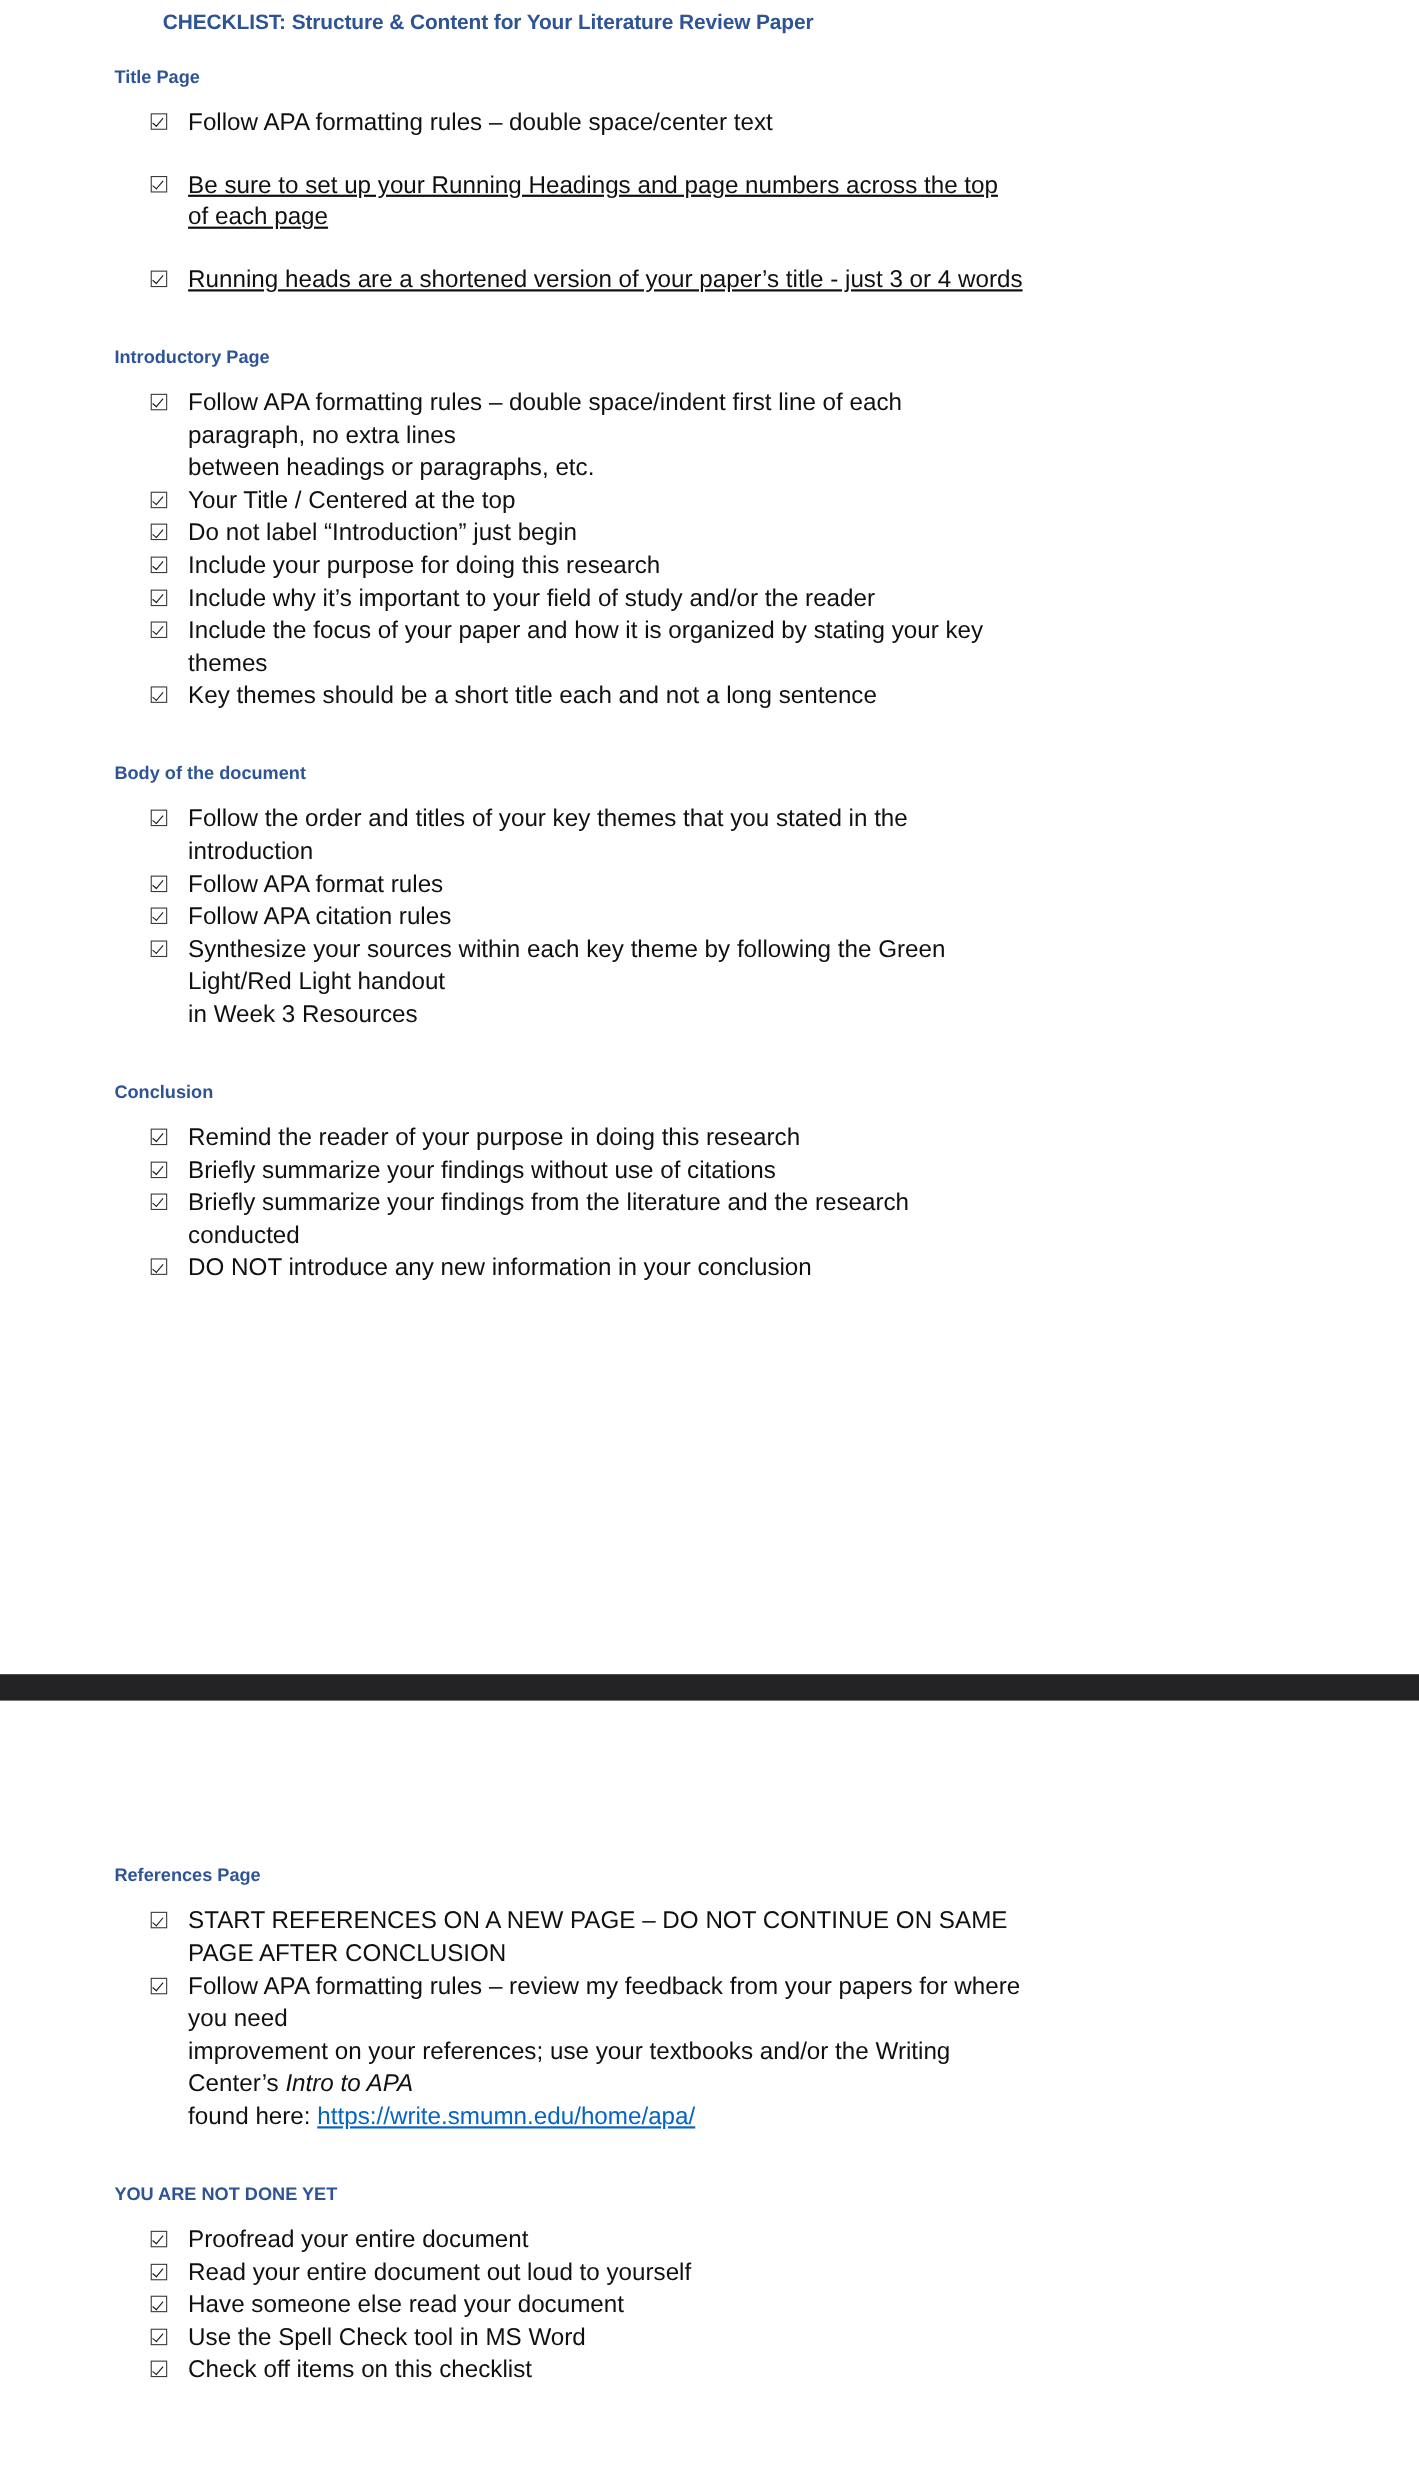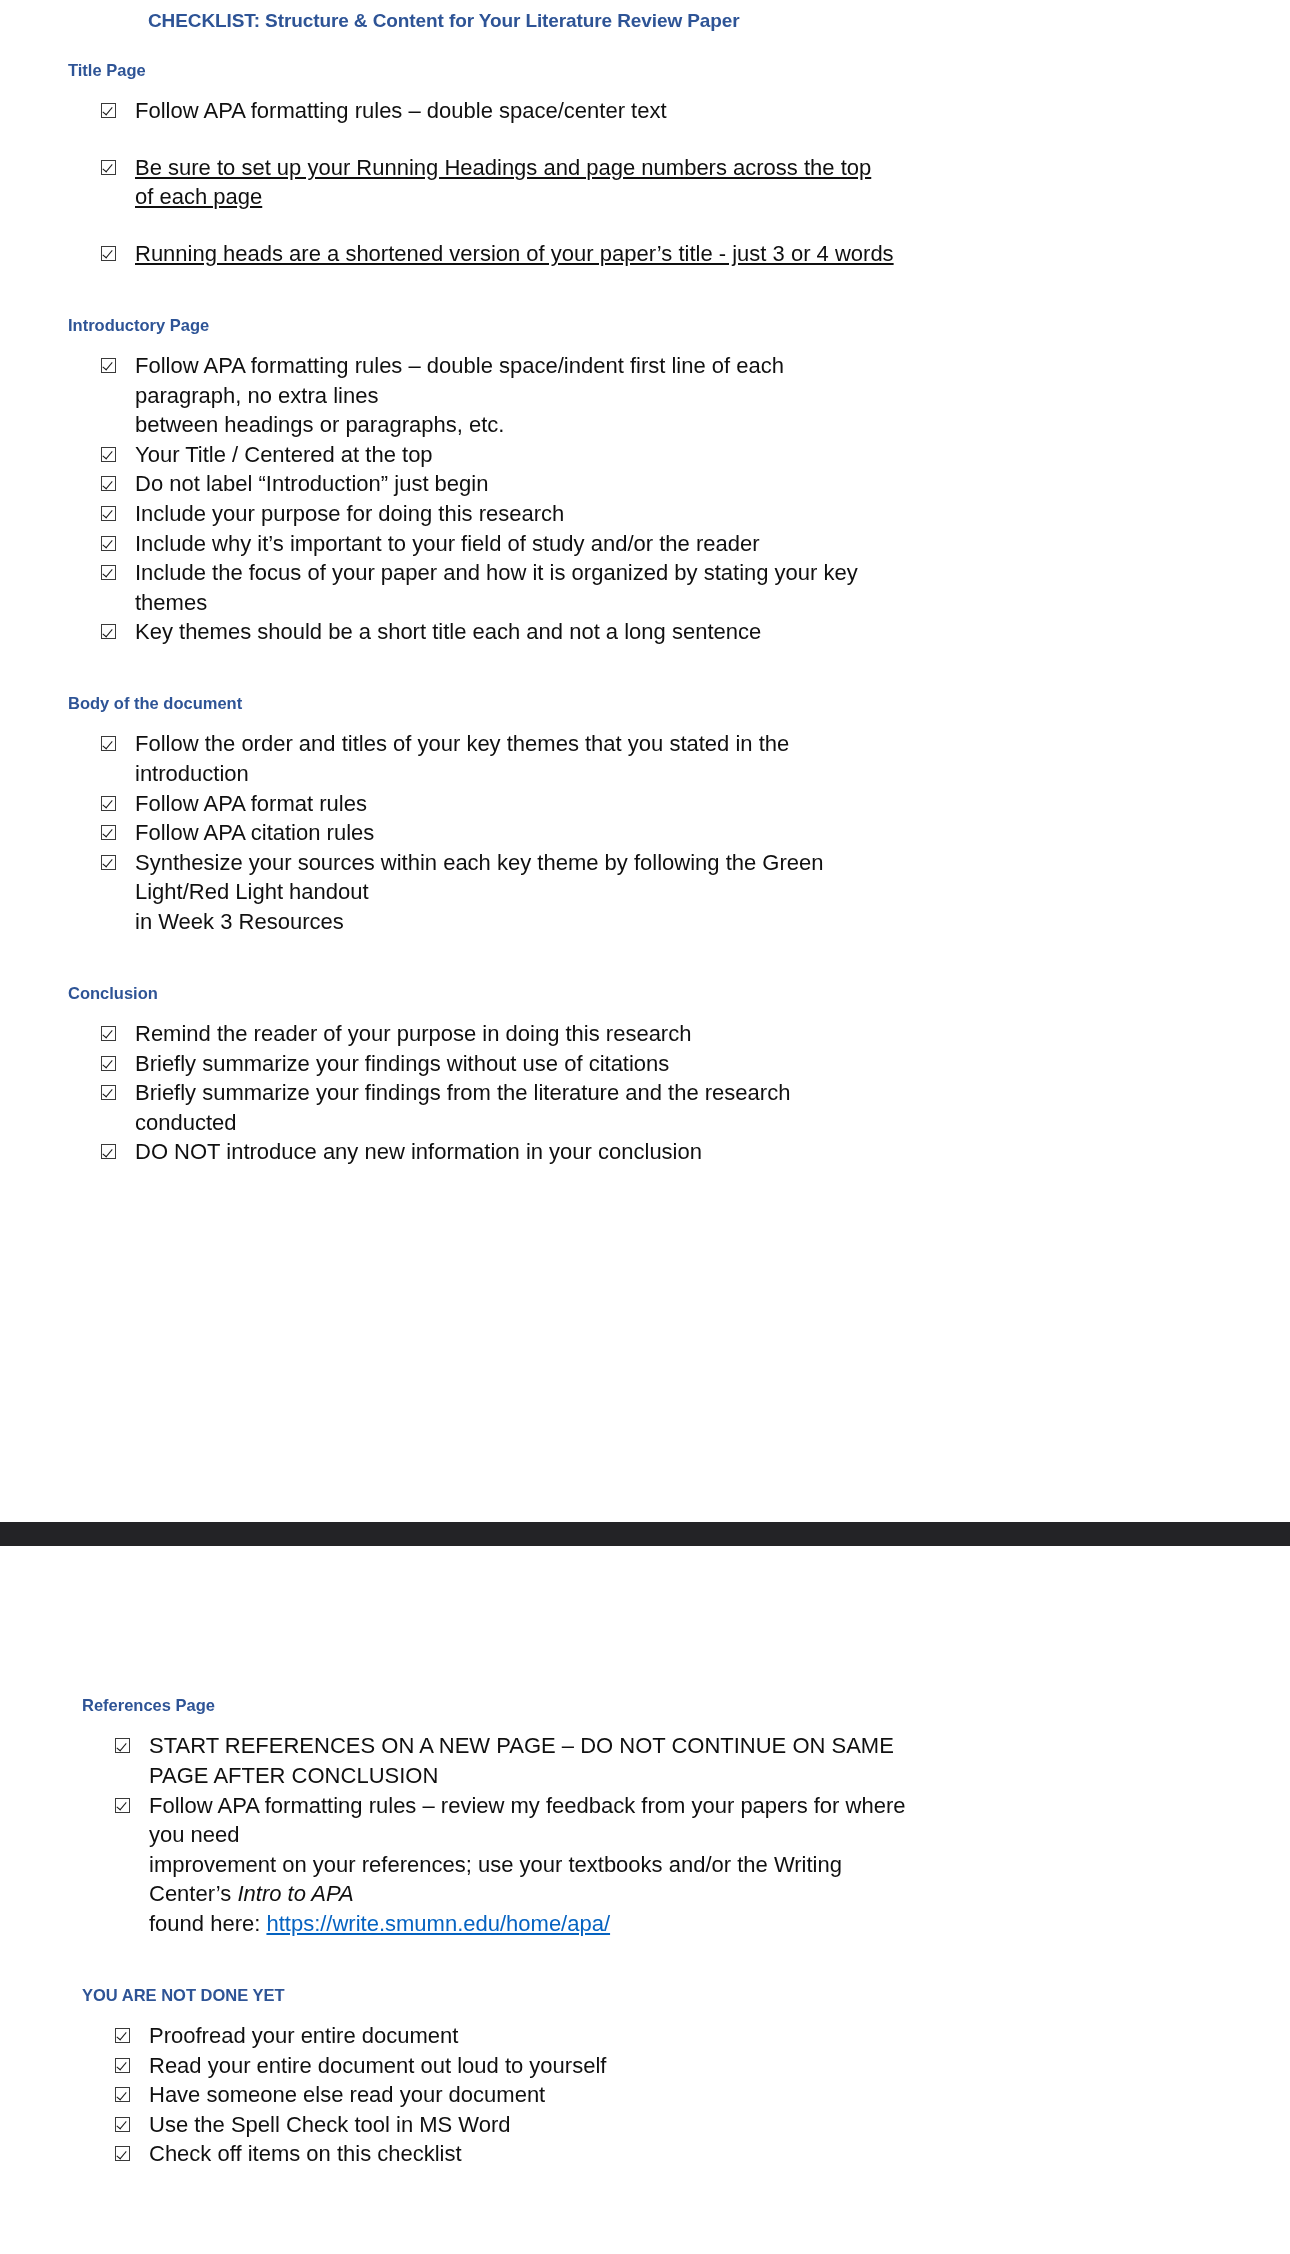--- a/index.html
+++ b/index.html
@@ -28,21 +28,21 @@
     font-size: 19px;
     font-weight: bold;
     color: #2E5496;
     letter-spacing: -0.1px;
     padding: 9px 0 0 148px;
     line-height: 1.25;
   }
 
   
   .section {
-    padding-left: 68px;
+    padding-left: 104px;
   }
   .section-heading {
     font-size: 16.5px;
     font-weight: bold;
     color: #2E5496;
     line-height: 1.3;
     margin: 0;
   }
   .sec-gap-xlarge { margin-top: 46px; }
 
@@ -113,21 +113,20 @@
     width: 1290px;
     height: 24px;
     background: #232326;
   }
 
   
   .lower {
     position: absolute;
     left: 0;
     width: 1192px;
-    margin-left: 14px;
   }
 </style>
 </head>
 <body>
 
 <div class="page">
 
   <div class="doc-title">CHECKLIST:  Structure &amp; Content for Your Literature Review Paper</div>
 
   <div class="section" style="margin-top:27px;">

